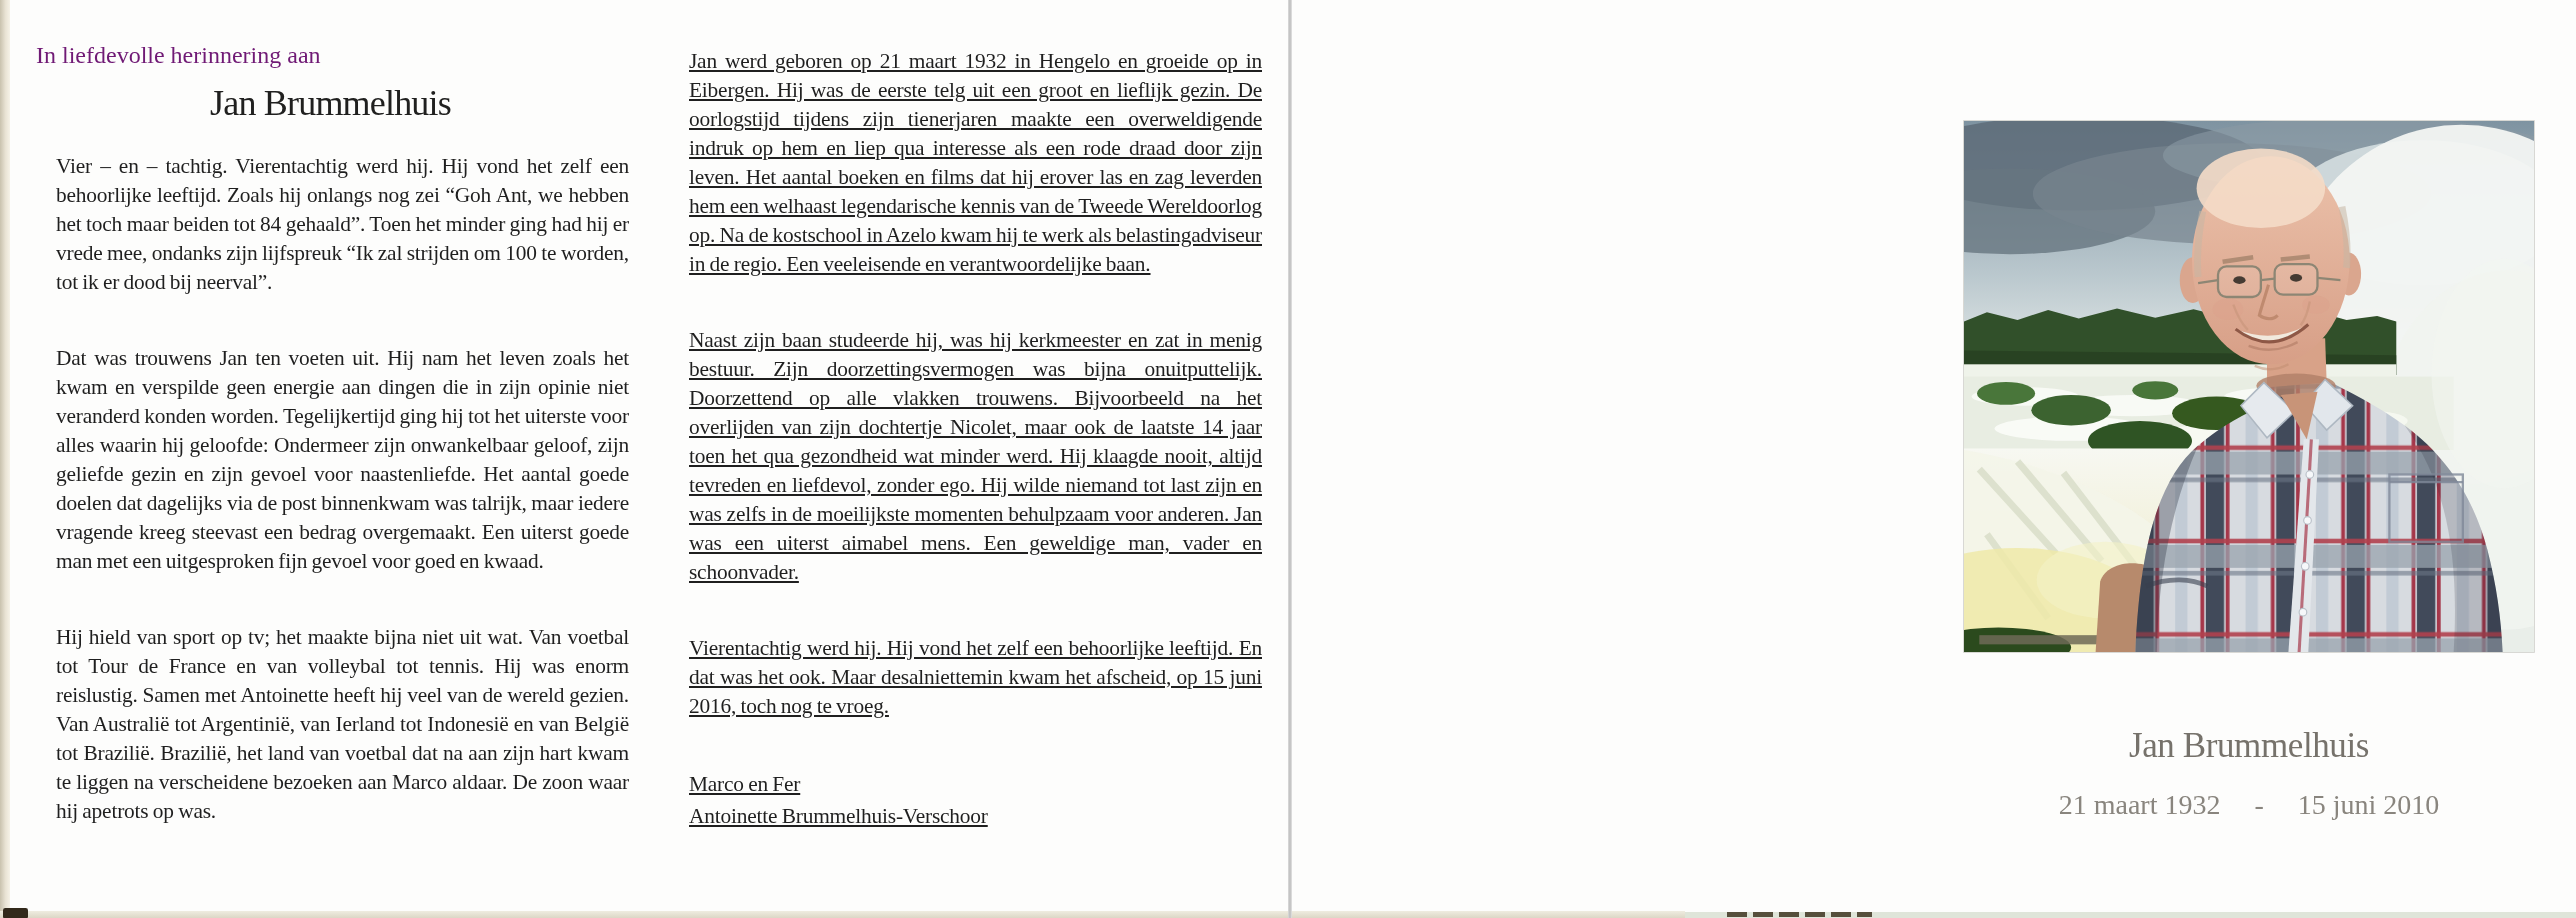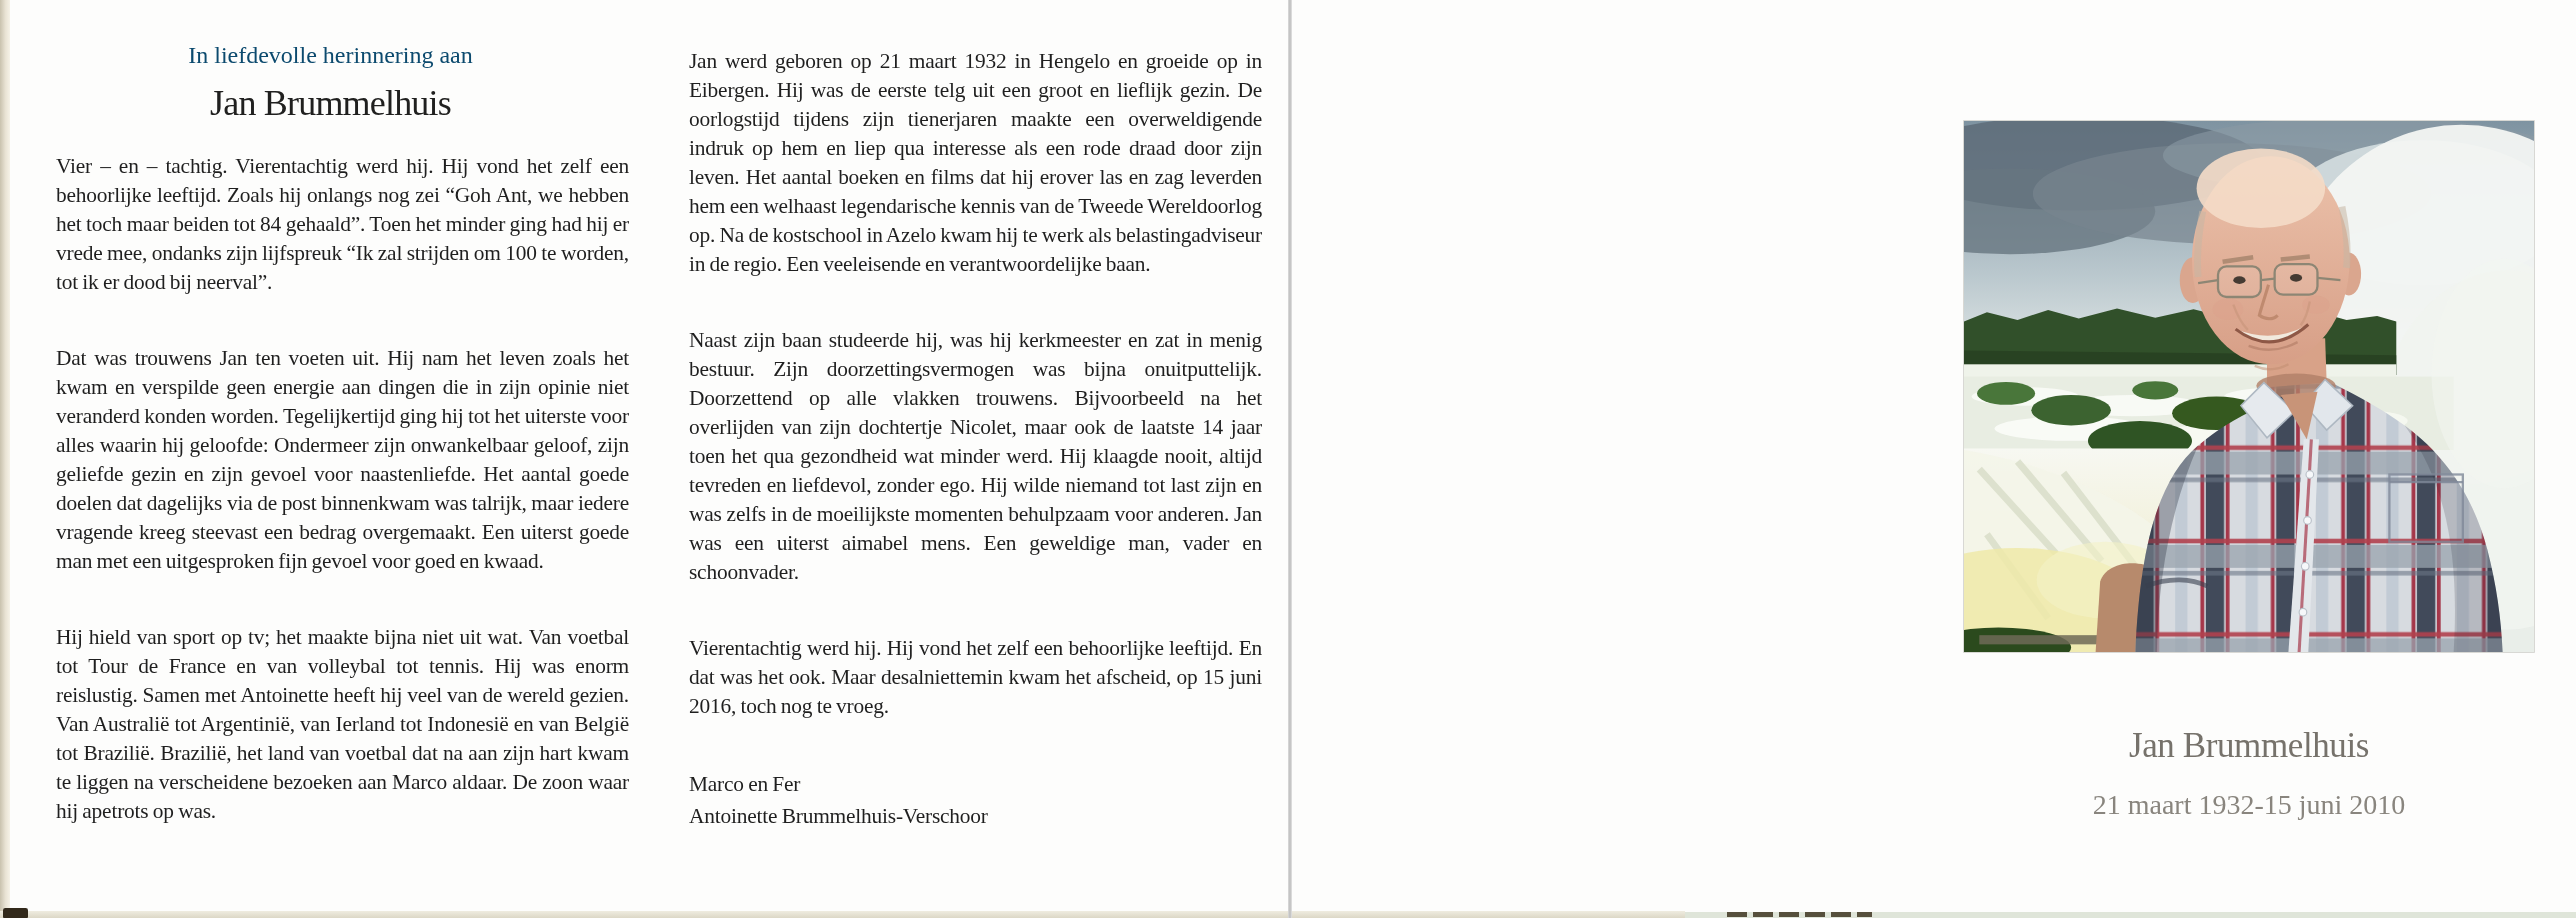--- a/index.html
+++ b/index.html
@@ -17,39 +17,39 @@
   .corner-spot { position:absolute; left:3.1px; bottom:0; width:24.5px; height:10.7px;
                  background:#32291b; border-radius:2.3px; }
   .edge-bottom-right { position:absolute; left:1685px; bottom:0; width:891px; height:6.9px;
                  background:#dfe5d9; }
   .bottom-dashes { position:absolute; left:1727px; bottom:2.3px; width:145px; height:4.6px;
                  background:repeating-linear-gradient(90deg,#564f3c 0 20px, rgba(0,0,0,0) 20px 26px); }
   .fold-line { position:absolute; left:1288px; top:0; width:3.8px; height:919px;
                  background:linear-gradient(90deg,#dcdcdc,#bcbcbc 50%,#e4e4e4); }
 
   
-  .header1 { position:absolute; left:44px; top:40px; width:573px; text-align:center;
-             font-size:24px; line-height:31px; color:#0c4a6e; }
+  .header1 { position:absolute; left:36px; top:40px; width:573px; 
+             font-size:24px; line-height:31px; color:#701a75; }
   .header2 { position:absolute; left:44px; top:81px; width:573px; text-align:center;
              font-size:36px; line-height:44px; letter-spacing:-0.8px; color:#20201f; }
   .col { position:absolute; width:573px; font-size:21.4px; line-height:29px;
          text-align:justify; letter-spacing:-0.2px; word-spacing:-0.8px; }
   .col p { margin:0 0 47px 0; }
   .col1 { left:56px;  top:152px; }
-  .col2 { left:689px; top:47px;  }
+  .col2 { left:689px; top:47px;text-decoration:underline;  }
   .sig p { margin:0; line-height:32px; text-align:left; }
 
   
   .photo-frame { position:absolute; left:1964px; top:121px; width:570px; height:531px;
                  box-shadow:0 0 0 0.8px #cfcfca; background:#e9eee9; }
   .photo-frame svg { display:block; width:570px; height:531px; }
   .r-name  { position:absolute; left:1964px; top:724px; width:570px; text-align:center;
              font-size:35px; line-height:44px; letter-spacing:-0.4px; color:#76726b; }
   .r-dates { position:absolute; left:1964px; top:786px; width:570px;
-             display:flex; justify-content:center; 
+             display:flex; justify-content:center; gap:34px;
              font-size:28px; line-height:37px; color:#89857e; }
 </style>
 </head>
 <body>
 
 <div class="page">
 
   <div class="edge-left"></div>
   <div class="edge-bottom-left"></div>
   <div class="edge-bottom-right"></div>

